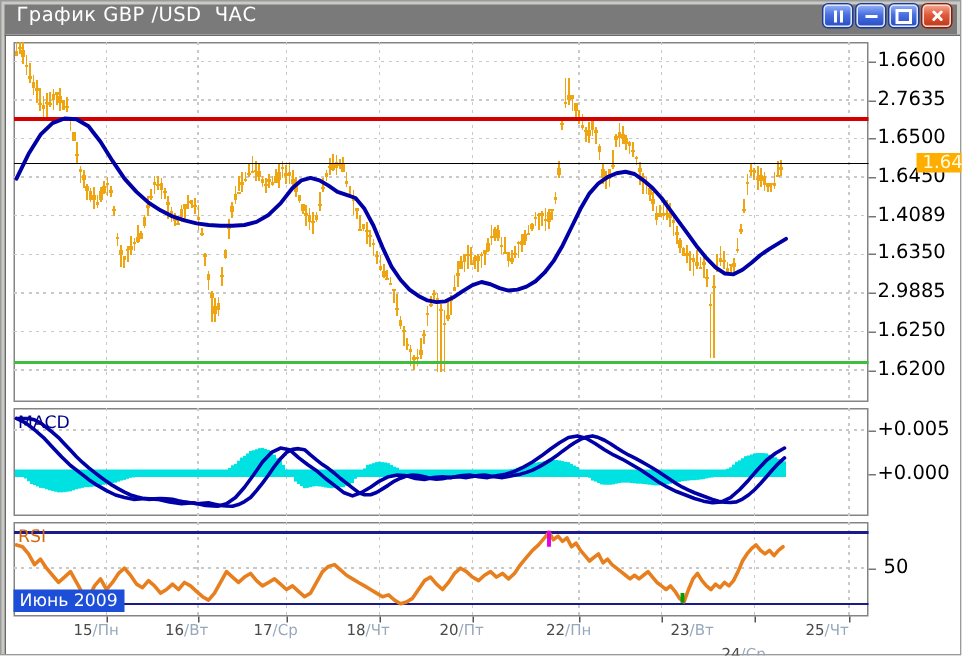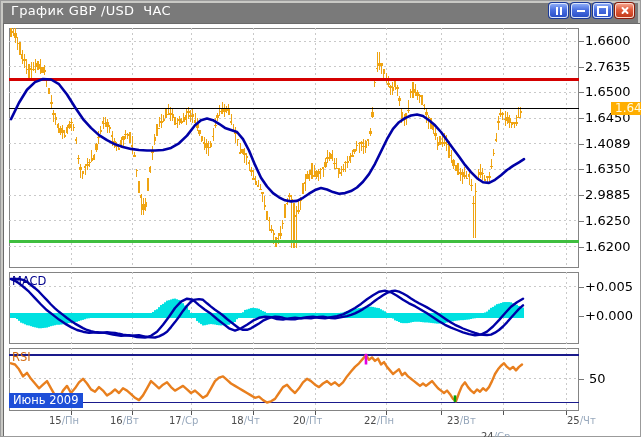--- a/index.html
+++ b/index.html
@@ -894,19 +894,19 @@
       <div class="x-label" style="left: 230px;"><span class="x-num">18</span><span class="x-wd">/Чт</span></div>
       <div class="x-tick" style="left: 314px;"></div>
       <div class="x-label" style="left: 292px;"><span class="x-num">20</span><span class="x-wd">/Пт</span></div>
       <div class="x-tick" style="left: 385px;"></div>
       <div class="x-label" style="left: 363px;"><span class="x-num">22</span><span class="x-wd">/Пн</span></div>
       <div class="x-tick" style="left: 440px;"></div>
       <div class="x-label" style="left: 418px; margin-left: 28px;"><span class="x-num">23</span><span class="x-wd">/Вт</span></div>
       <div class="x-tick" style="left: 502px;"></div>
       <div class="x-label" style="left: 480px; margin-top: 16px;"><span class="x-num">24</span><span class="x-wd">/Ср</span></div>
       <div class="x-tick" style="left: 565px;"></div>
-      <div class="x-label" style="left: 566px;"><span class="x-num">25</span><span class="x-wd">/Чт</span></div>
+      <div class="x-label" style="left: 536px;"><span class="x-num">25</span><span class="x-wd">/Чт</span></div>
     </div>
 
   <div id="cur-price" style="top: 101px; margin-left: 28px;">1.6468</div>
 
   <div id="month-badge">Июнь 2009</div>
 </div>
 
 </body></html>

